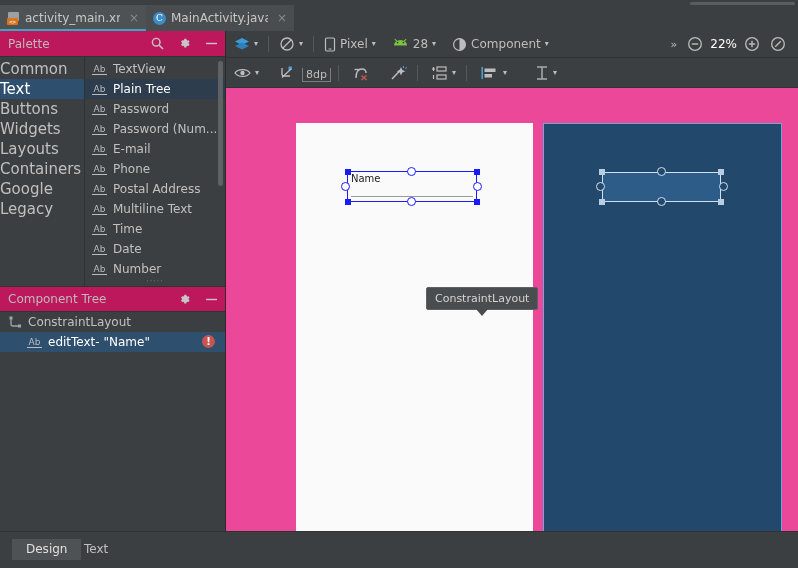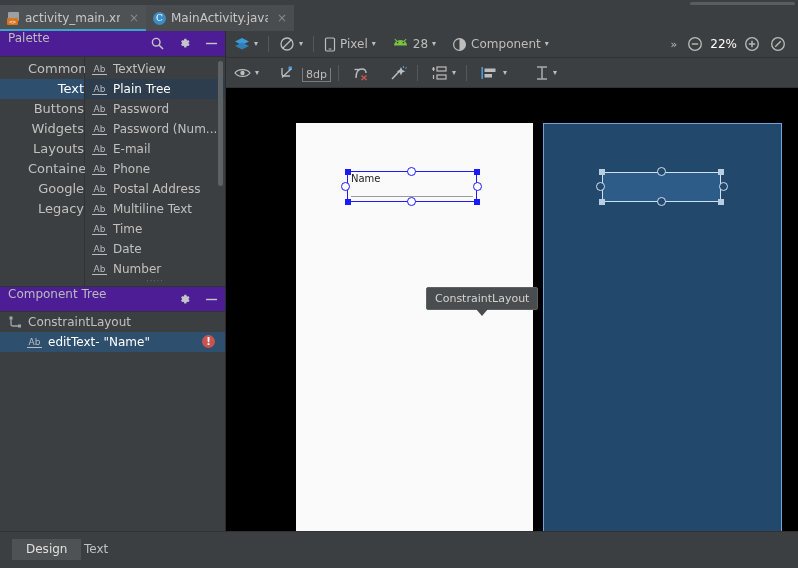--- a/index.html
+++ b/index.html
@@ -70,23 +70,23 @@
     font-family:"DejaVu Serif", serif;
   }
 
   
   .leftcol {
     position:absolute; left:0; top:31px; width:226px; bottom:37px;
     background:#3c3f41;
     border-right:1px solid #2b2b2b;
   }
   .panel-head {
-    position:relative; height:25px; display:flex; 
+    position:relative; height:25px; display:flex; align-items:center;
     padding-left:8px; color:#bbbbbb; font-size:12px;
-    background:#4c1d95;
+    background:#be185d;
   }
   .panel-head .ptitle { flex:0 0 auto; }
   .panel-head .phtools {
     position:absolute; right:6px; top:0; height:25px;
     display:flex; align-items:center; gap:11px;
   }
 
   
   .iconbtn { display:inline-flex; align-items:center; justify-content:center;
              width:16px; height:16px; color:#aeb0b2; }
@@ -95,22 +95,22 @@
   .palette {
     position:absolute; left:0; top:25px; right:0; height:230px;
     display:flex; background:#3c3f41;
     border-top:1px solid #323232;
   }
   .pal-cats {
     width:85px; background:#3c3f41; padding-top:2px;
     border-right:1px solid #323232;
   }
   .pal-cat {
-    height:20px; line-height:20px; padding-left:28px;
-    font-size:13px; color:#c0c0c0; white-space:nowrap;text-align:right;
+    height:20px; line-height:20px; padding-left:0;
+    font-size:15px; color:#c0c0c0; white-space:nowrap;
   }
   .pal-cat.sel { background:#2f4f6f; color:#ffffff; }
   .pal-items {
     position:relative; flex:1; background:#3c3f41; padding-top:2px;
     overflow:hidden;
   }
   .pal-item {
     height:20px; display:flex; align-items:center; gap:6px;
     padding-left:7px; font-size:12px; color:#c0c0c0; white-space:nowrap;
   }
@@ -174,21 +174,21 @@
   .tbitem {
     display:flex; align-items:center; gap:4px;
     height:24px; padding:0 5px; color:#bdbdbd; font-size:12px;
     white-space:nowrap;
   }
   .caret { font-size:8px; color:#bdbdbd; line-height:1; }
   .tbsep { width:1px; height:16px; background:#555859; margin:0 5px; }
 
   .canvas {
     position:absolute; left:0; top:57px; right:0; bottom:0;
-    background:#000000; overflow:hidden;
+    background:#ec4899; overflow:hidden;
   }
   .device {
     position:absolute; background:#fafafa;
   }
   .blueprint {
     position:absolute; background:#22496b; border:1px solid #6ca6dd;
   }
 
   
   .widget {

